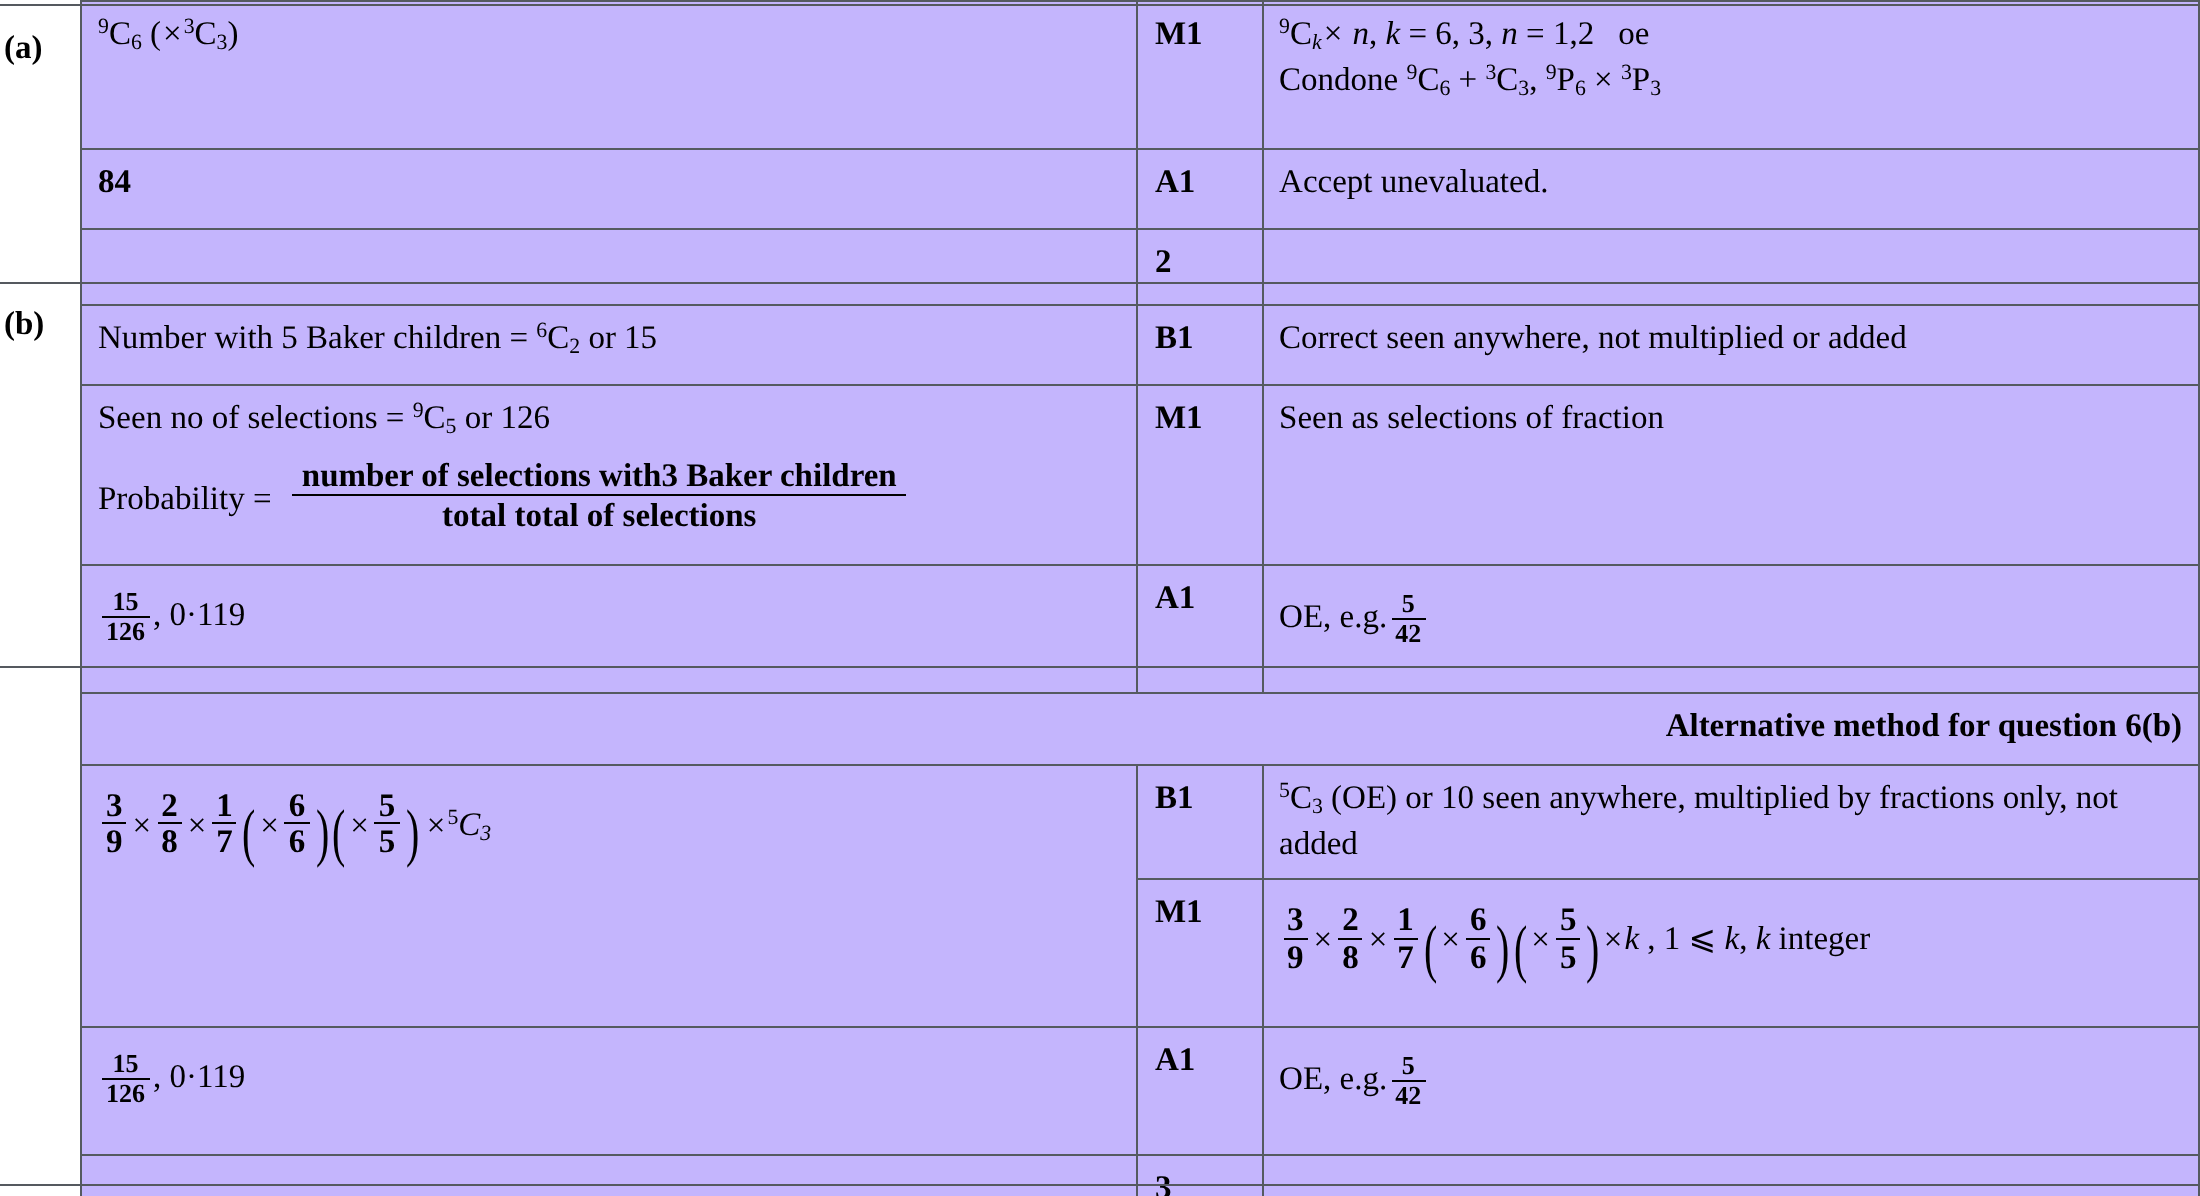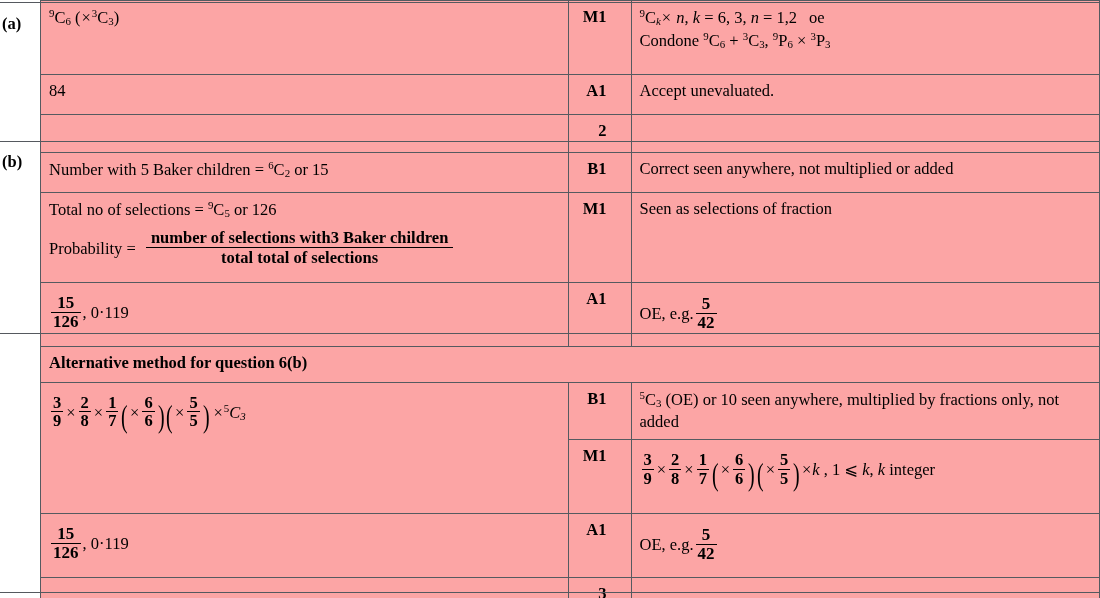--- a/index.html
+++ b/index.html
@@ -24,30 +24,29 @@
   table.ms {
     border-collapse: collapse;
     table-layout: fixed;
     width: 1060px;
     margin-left: 40px;
   }
 
   table.ms td {
     border: 1px solid #555a60;
     vertical-align: top;
-    padding: 5px 24px 6px 8px;
+    padding: 5px 8px 6px 8px;
     font-size: 16.5px;
     line-height: 1.35;
-    background: #fca5a5;
+    background: #c4b5fd;
   }
   col.c-answer  { width: 528px; }
   col.c-mark    { width: 62px; }
   col.c-comment { width: 468px; }
   td.mark {
-    text-align: right;
     font-weight: bold;
     padding-right: 10px;
     white-space: nowrap;
   }
   td.comment { padding-left: 9px; margin-top: 28px; }
   td.answer  { padding-left: 10px; }
 
   
   .gutter-label {
     position: absolute;
@@ -90,21 +89,21 @@
     font-weight: bold;
   }
   .frac .num { display: block; padding: 0 2px; }
   .frac .den {
     display: block;
     padding: 0 2px;
     border-top: 1.2px solid #000;
   }
 
   
-  .frac.big { font-size: 17px; vertical-align: -0.55em; }
+  .frac.big { font-size: 13px; vertical-align: -0.55em; }
 
   
   .frac.wide {
     vertical-align: -0.55em;
     margin-left: 6px;
   }
   .frac.wide .num { padding: 0 5px 1px 5px; }
   .frac.wide .den { padding: 1px 5px 0 5px; }
 
   
@@ -147,60 +146,60 @@
           <span class="math"><sup class="pre">9</sup><span>C</span><sub class="post">6</sub><span> (</span><span class="op">×</span><sup class="pre">3</sup><span>C</span><sub class="post">3</sub><span>)</span></span>
         </td>
         <td class="mark">M1</td>
         <td class="comment">
           <div class="math nowrapline"><sup class="pre">9</sup><span>C</span><sub class="post it">k</sub><span class="op">× </span><span class="it">n</span><span>, </span><span class="it">k</span><span> = 6, 3, </span><span class="it">n</span><span> = 1,2</span><span style="padding-left:12px;">oe</span></div>
           <div class="math nowrapline"><span>Condone </span><sup class="pre">9</sup><span>C</span><sub class="post">6</sub><span> + </span><sup class="pre">3</sup><span>C</span><sub class="post">3</sub><span>, </span><sup class="pre">9</sup><span>P</span><sub class="post">6</sub><span> × </span><sup class="pre">3</sup><span>P</span><sub class="post">3</sub></div>
         </td>
       </tr>
 
       <tr>
-        <td class="answer" style="height:28px;">84</td>
+        <td class="answer" style="height:28px;font-weight:bold;">84</td>
         <td class="mark">A1</td>
         <td class="comment">Accept unevaluated.</td>
       </tr>
 
       <tr>
         <td class="answer" style="height:26px;"></td>
         <td class="mark">2</td>
         <td class="comment"></td>
       </tr>
 
       <tr>
         <td class="answer" style="height:28px;">
           <span class="math"><span>Number with 5 Baker children = </span><sup class="pre">6</sup><span>C</span><sub class="post">2</sub><span> or 15</span></span>
         </td>
         <td class="mark">B1</td>
         <td class="comment">Correct seen anywhere, not multiplied or added</td>
       </tr>
 
       <tr>
         <td class="answer" style="height:78px;">
-          <div class="math nowrapline"><span>Total no of selections = </span><sup class="pre">9</sup><span>C</span><sub class="post">5</sub><span> or 126</span></div>
+          <div class="math nowrapline"><span>Seen no of selections = </span><sup class="pre">9</sup><span>C</span><sub class="post">5</sub><span> or 126</span></div>
           <div class="math nowrapline" style="padding-top:8px;"><span>Probability = </span><span class="frac wide"><span class="num">number of selections with3 Baker children</span><span class="den">total total of selections</span></span></div>
         </td>
         <td class="mark">M1</td>
         <td class="comment">Seen as selections of fraction</td>
       </tr>
 
       <tr>
         <td class="answer" style="height:52px;">
           <span class="math" style="display:inline-block;padding-top:6px;"><span class="frac big"><span class="num">15</span><span class="den">126</span></span><span>, 0·119</span></span>
         </td>
         <td class="mark">A1</td>
         <td class="comment">
           <span class="math oe-line" style="display:inline-block;"><span>OE, e.g.</span><span class="frac big"><span class="num">5</span><span class="den">42</span></span></span>
         </td>
       </tr>
 
       <tr>
-        <td class="answer altmethod" colspan="3" style="height:24px;">Alternative method for question 6(b)</td>
+        <td class="answer altmethod" colspan="3" style="height:24px;text-align:right;">Alternative method for question 6(b)</td>
       </tr>
 
       <tr>
         <td class="answer" rowspan="2" style="height:64px;">
           <div class="math exprline wrapgrp"><span class="frac"><span class="num">3</span><span class="den">9</span></span><span class="op">×</span><span class="frac"><span class="num">2</span><span class="den">8</span></span><span class="op">×</span><span class="frac"><span class="num">1</span><span class="den">7</span></span><span class="bigparen">(</span><span class="op">×</span><span class="frac"><span class="num">6</span><span class="den">6</span></span><span class="bigparen">)</span><span class="bigparen">(</span><span class="op">×</span><span class="frac"><span class="num">5</span><span class="den">5</span></span><span class="bigparen">)</span><span class="op" style="padding-left:3px;">×</span><sup class="pre">5</sup><span class="it">C</span><sub class="post it">3</sub></div>
         </td>
         <td class="mark">B1</td>
         <td class="comment">
           <div class="math"><sup class="pre">5</sup><span>C</span><sub class="post">3</sub><span> (OE) or 10 seen anywhere, multiplied by fractions only, not</span></div>
           <div>added</div>

